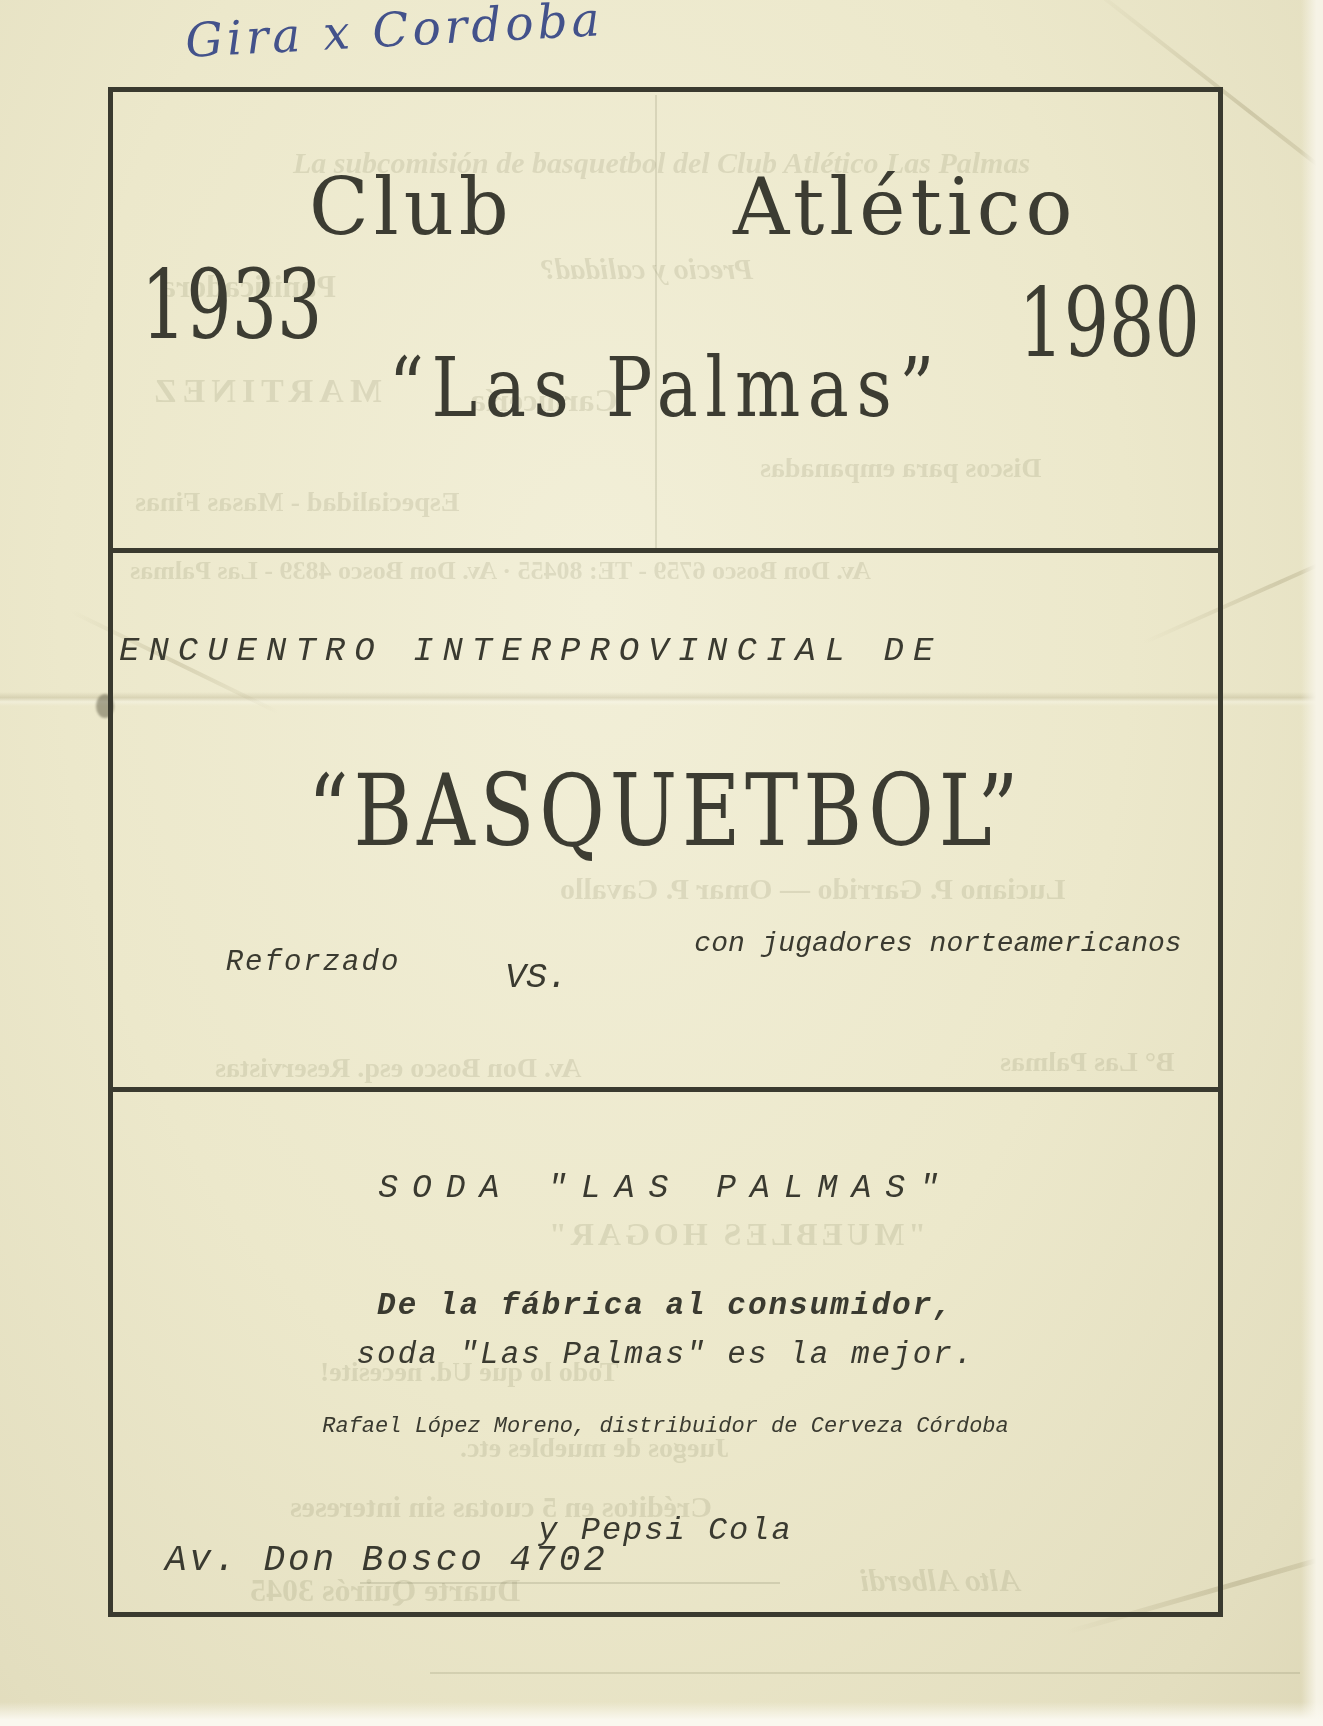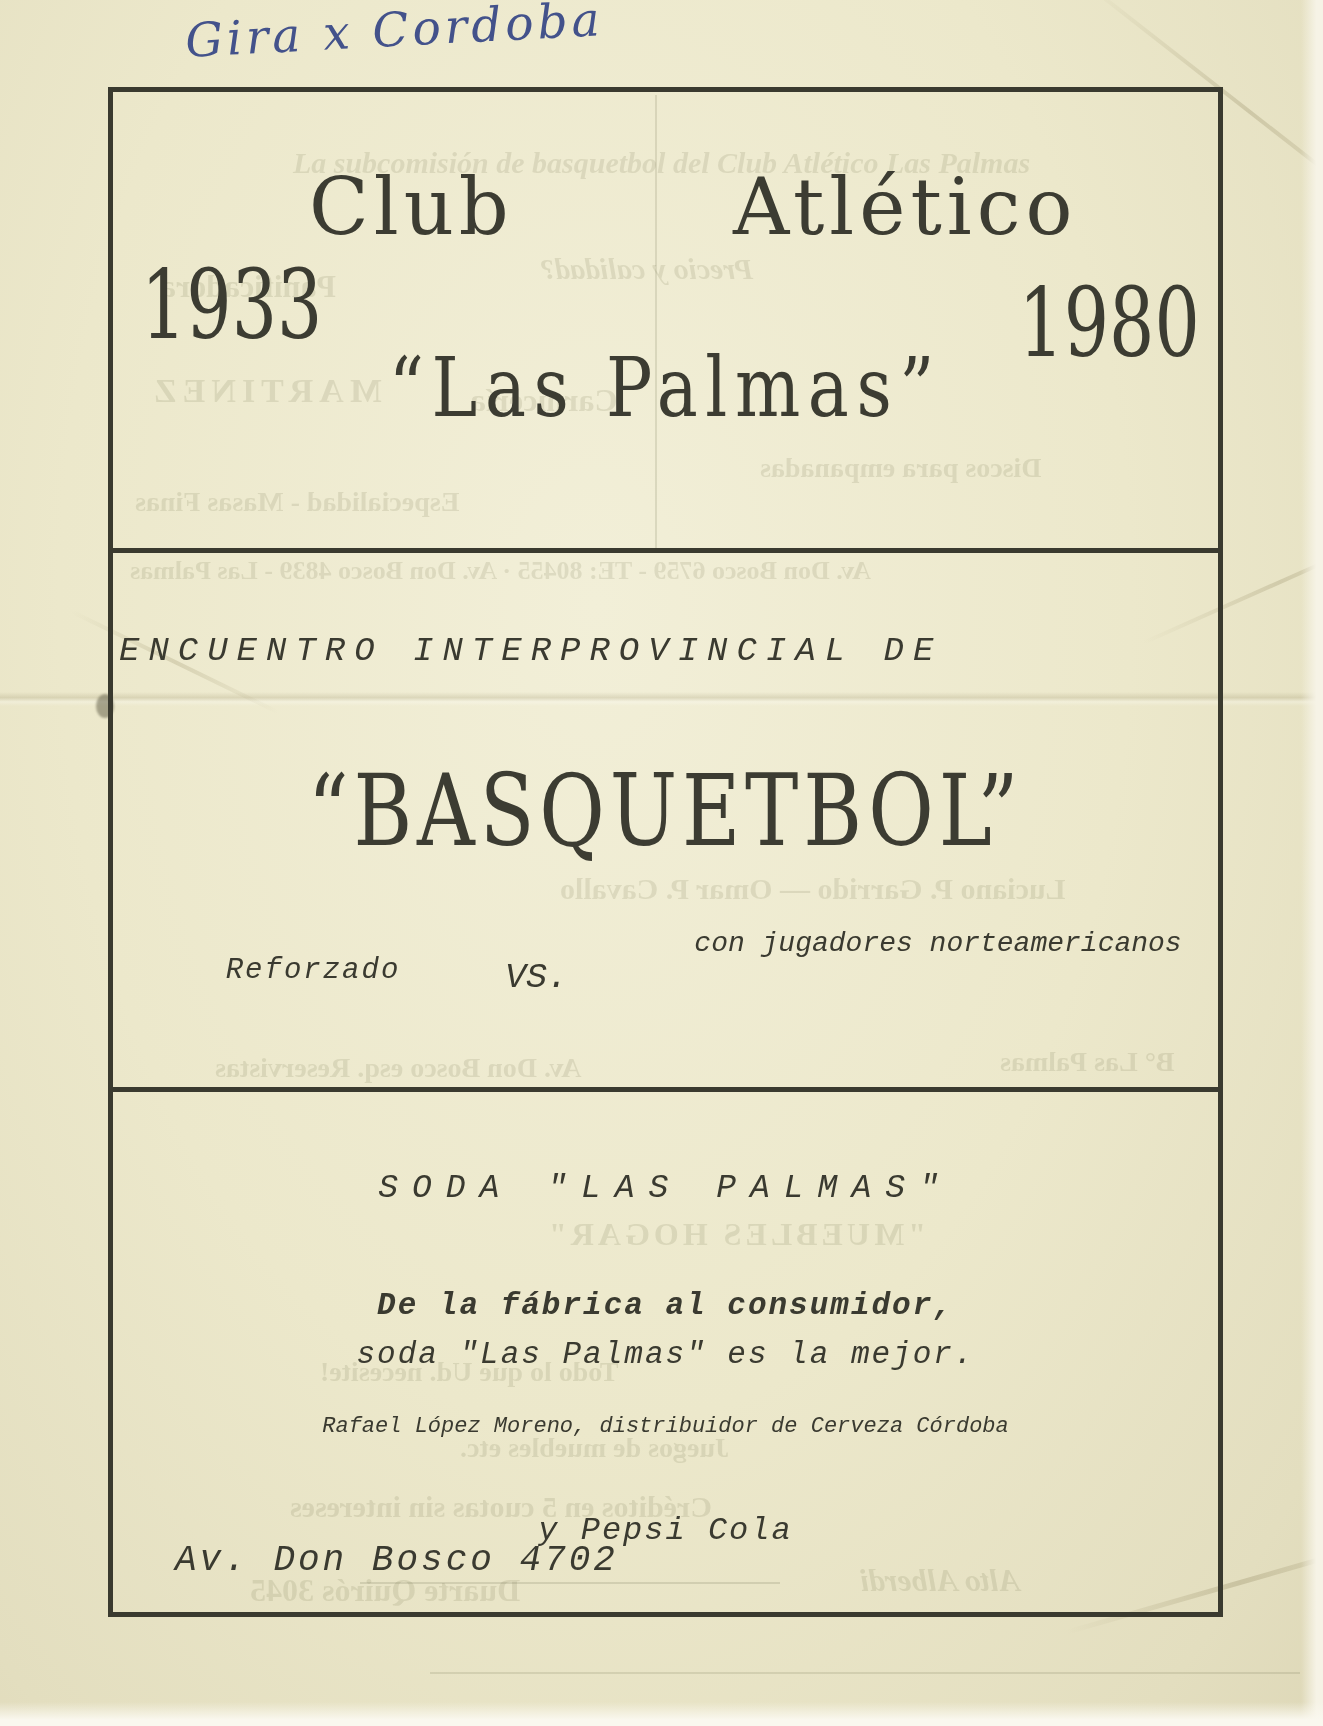--- a/index.html
+++ b/index.html
@@ -52,29 +52,29 @@
   .kicker{position:absolute;left:6px;right:0;top:540px;text-align:left;font-size:34px;letter-spacing:9px;}
   .big-title{position:absolute;left:0;right:0;top:660px;text-align:center;
         font-family:"DejaVu Serif",serif;font-size:100px;letter-spacing:6px;color:#3c3c32;
         transform:scaleX(.80);white-space:nowrap;}
   .match-col{position:absolute;text-align:center;}
   .match-home{left:50px;top:838px;width:300px;}
   .match-away{left:575px;top:836px;width:500px;}
   .match-vs{position:absolute;left:392px;top:866px;font-size:35px;}
   .team{font-size:31px;letter-spacing:8px;display:block;}
   .team-away{font-size:29px;letter-spacing:1px;display:block;}
-  .team-sub{font-size:29px;letter-spacing:2px;display:block;margin-top:24px;}
+  .team-sub{font-size:29px;letter-spacing:2px;display:block;margin-top:16px;}
   .team-sub-away{font-size:28px;letter-spacing:0;display:block;}
   
   .soda-title{position:absolute;left:0;right:0;top:1078px;text-align:center;font-size:33px;letter-spacing:14px;}
   .slogan1{position:absolute;left:0;right:0;top:1196px;text-align:center;font-size:31px;letter-spacing:2px;font-weight:bold;}
   .slogan2{position:absolute;left:0;right:0;top:1245px;text-align:center;font-size:31px;letter-spacing:2px;}
   .dist1{position:absolute;left:0;right:0;top:1322px;text-align:center;font-size:22px;}
   .dist2{position:absolute;left:0;right:0;top:1420px;text-align:center;font-size:32px;letter-spacing:2px;}
-  .address{position:absolute;left:62px;top:1448px;font-size:36px;letter-spacing:3px;}
+  .address{position:absolute;left:52px;top:1448px;font-size:36px;letter-spacing:3px;}
   
   .ghost-layer{position:absolute;inset:0;pointer-events:none;}
   .g{position:absolute;font-family:Liberation Serif, serif;font-weight:bold;color:#6e6e48;
      opacity:.15;white-space:nowrap;}
   .mir{transform:scaleX(-1);}
   .g-center{left:0;right:0;text-align:center;}
   .ghost-vline{position:absolute;left:655px;top:95px;width:2px;height:455px;
      background:rgba(115,115,85,.18);}
   .ghost-hline1{position:absolute;left:360px;top:1582px;width:420px;height:2px;background:rgba(115,115,85,.20);}
   .ghost-hline2{position:absolute;left:430px;top:1672px;width:870px;height:2px;background:rgba(115,115,85,.18);}

